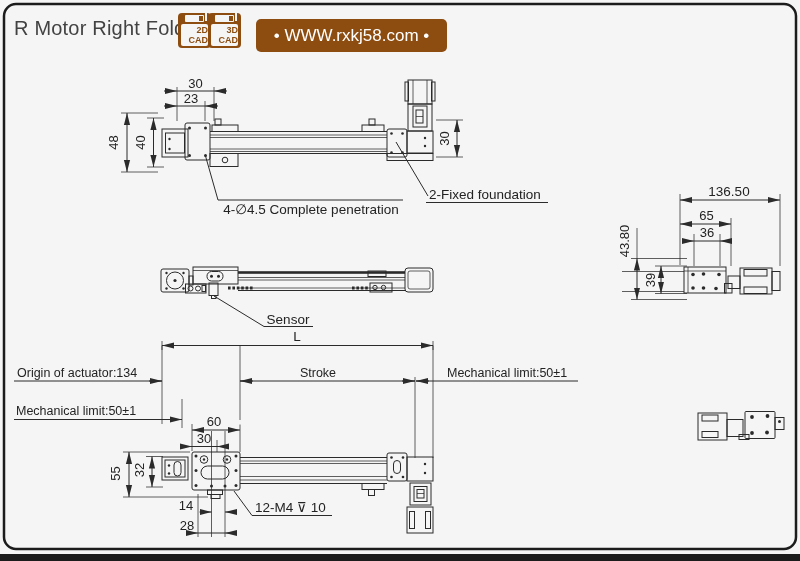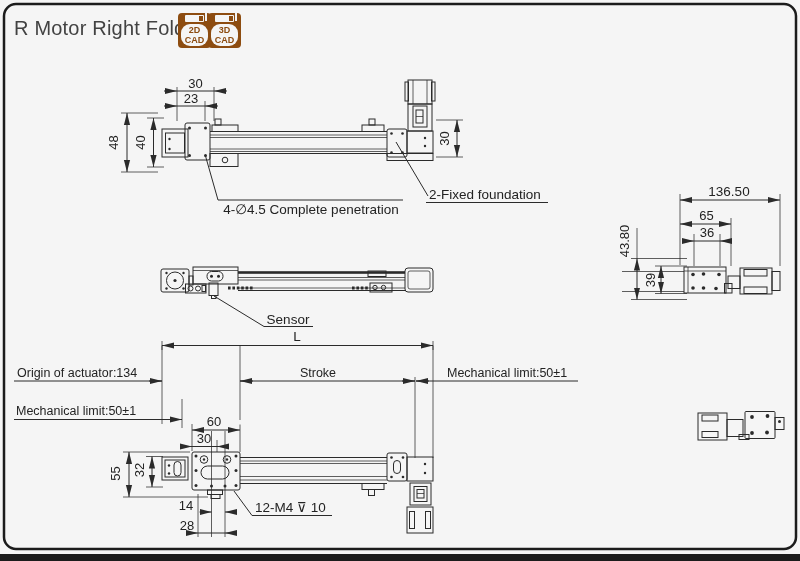--- a/index.html
+++ b/index.html
@@ -5,22 +5,22 @@
   html,body{margin:0;padding:0;background:#e9e9e9;}
   #stage{position:relative;width:800px;height:561px;background:#f5f5f5;overflow:hidden;
          font-family:"Liberation Sans","DejaVu Sans",sans-serif;}
   #drawing{position:absolute;left:0;top:0;}
   
   .hdr-title{position:absolute;left:14px;top:17px;font-size:20px;color:#424242;letter-spacing:.2px;}
   .badge{position:absolute;top:13px;width:33px;height:35px;background:#8d4c10;border-radius:4px;cursor:pointer;}
   .badge .slot{position:absolute;top:2px;left:7px;width:19px;height:7px;background:#f5f5f5;border-radius:1px;}
   .badge .slot .sq{position:absolute;right:1px;top:1px;width:4px;height:5px;background:#8d4c10;}
   .badge .notch{position:absolute;top:0;right:4px;width:2px;height:8px;background:#f5f5f5;}
-  .badge .lbl{position:absolute;left:3px;right:3px;top:11px;bottom:2px;background:#f5f5f5;border-radius:9px;
-              color:#8d4c10;font-size:9px;font-weight:bold;text-align:center;line-height:10px;padding-top:1px;}
+  .badge .lbl{position:absolute;left:3px;right:3px;top:11px;bottom:2px;background:#f5f5f5;border-radius:2px;
+              color:#8d4c10;font-size:9px;font-weight:bold;text-align:right;line-height:10px;padding-top:1px;}
   .badge .lbl span{display:block;}
   #badge-2d{left:178px;} #badge-3d{left:208px;}
   .banner{position:absolute;left:256px;top:19px;width:191px;height:33px;background:#8d4c10;border-radius:5px;
           color:#ffffff;font-size:17px;text-align:center;line-height:33px;cursor:pointer;}
   
   .s{stroke:#2b2b2b;fill:none;stroke-width:1;}
   .st{stroke:#2b2b2b;fill:none;stroke-width:0.75;}
   .f{fill:#2b2b2b;stroke:none;}
   .dt{font-size:13px;fill:#232323;}
   .dtb{font-size:13.5px;fill:#232323;}
@@ -380,14 +380,17 @@
     <div class="slot">
         <div class="sq"></div>
       </div>
     <div class="notch"></div>
     <div class="lbl">
       <span>3D</span>
       <span>CAD</span>
     </div>
   </div>
 
+  <div class="banner">
+    <span>• WWW.rxkj58.com •</span>
+  </div>
 
 </div>
 
 </body></html>

